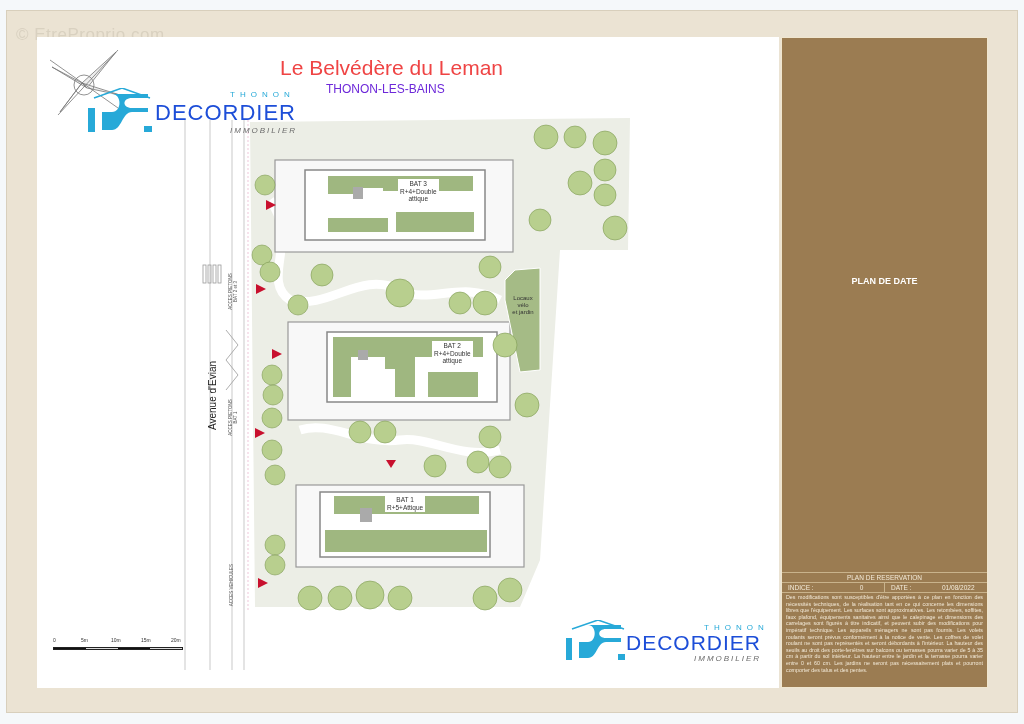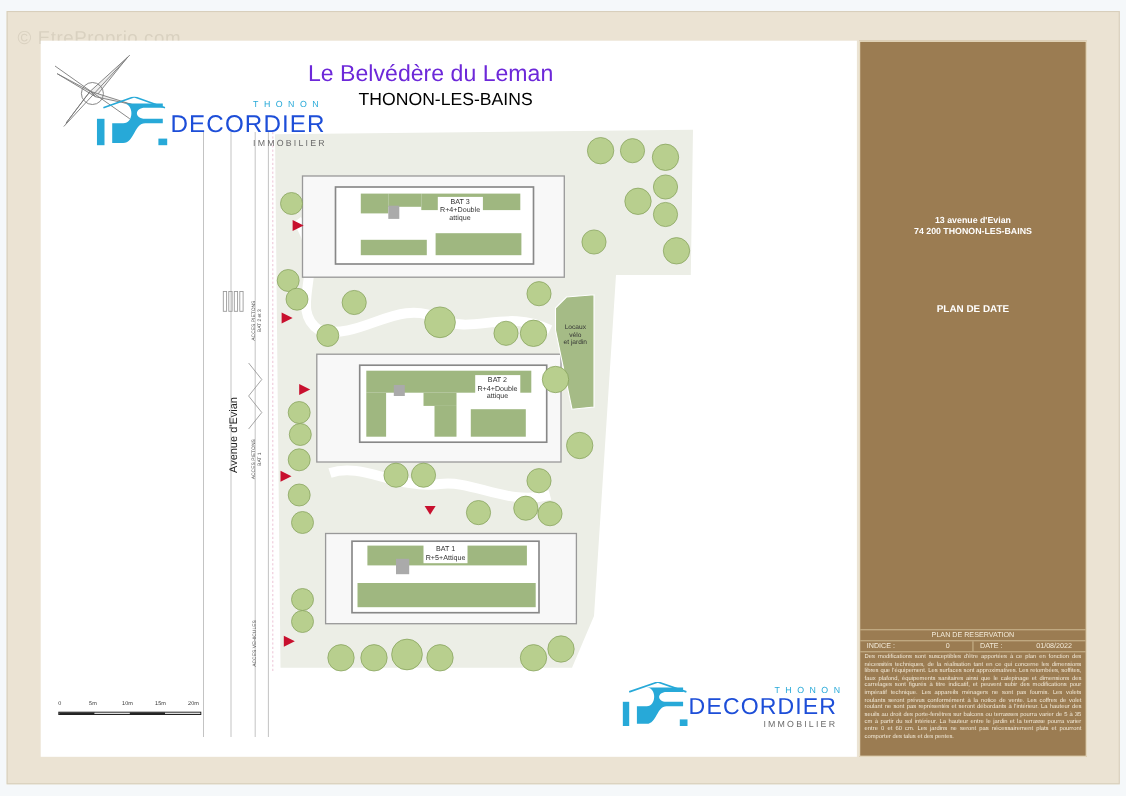--- a/index.html
+++ b/index.html
@@ -10,28 +10,28 @@
   .cartouche { position: absolute; left: 781px; top: 37px; width: 207px; height: 651px; background: #9b7c52; border: 1px solid #f0e6cf; color: #fff; }
   .cart-addr { position: absolute; top: 158px; left: 0; width: 100%; text-align: center; font-size: 8px; font-weight: bold; line-height: 10px; }
   .cart-plan { position: absolute; top: 238px; left: 0; width: 100%; text-align: center; font-size: 9px; font-weight: bold; }
   .cart-table { position: absolute; top: 534px; left: 0; width: 100%; border-top: 1px solid #c9b38c; }
   .cart-table .row { display: flex; border-bottom: 1px solid #c9b38c; height: 10px; font-size: 6.5px; line-height: 10px; color: #f3ead8; }
   .cart-table .row.head { justify-content: center; }
   .cart-table .cell { flex: 1; padding-left: 6px; }
   .cart-table .cell.sep { border-left: 1px solid #c9b38c; }
   .cart-notes { position: absolute; top: 556px; left: 4px; right: 4px; font-size: 5.3px; line-height: 6.6px; color: #f3ead8; text-align: justify; }
 
-  .title { position: absolute; left: 280px; top: 56px; font-size: 21px; color: #6d28d9; font-family: "Liberation Sans", sans-serif; }
-  .subtitle { position: absolute; left: 326px; top: 82px; font-size: 16px; color: #000000; font-family: "Liberation Sans", sans-serif; }
+  .title { position: absolute; left: 280px; top: 56px; font-size: 21px; color: #ef4444; font-family: "Liberation Sans", sans-serif; }
+  .subtitle { position: absolute; left: 326px; top: 82px; font-size: 12px; color: #6d28d9; font-family: "Liberation Sans", sans-serif; }
 
   .logo { position: absolute; }
   .logo .mark { position: absolute; left: 0; top: 0; }
   .logo .city { position: absolute; color: #27a9d8; letter-spacing: 5px; font-size: 8px; }
   .logo .brand { position: absolute; color: #1d4ed8; font-size: 22px; letter-spacing: 1px; font-family: "Liberation Sans", sans-serif; }
-  .logo .sub { position: absolute; color: #6b6b6b; letter-spacing: 2px; font-size: 8px; }
+  .logo .sub { position: absolute; color: #6b6b6b; letter-spacing: 2px; font-size: 8px; font-style: italic; }
 
   .plan { position: absolute; left: 0; top: 0; }
   .label-sm { position: absolute; font-size: 6px; color: #333; line-height: 7px; text-align: center; }
   .bat-label { position: absolute; background: #fff; font-size: 6.5px; line-height: 7.5px; text-align: center; color: #333; padding: 1px 2px; }
   .street { position: absolute; font-size: 10px; color: #222; transform: rotate(-90deg); transform-origin: left top; white-space: nowrap; }
   .vert { position: absolute; font-size: 4.5px; color: #555; transform: rotate(-90deg); transform-origin: left top; white-space: nowrap; text-align: center; line-height: 5px; }
 
   .scale { position: absolute; left: 53px; top: 637px; }
   .scale .ticks { position: relative; height: 10px; width: 130px; font-size: 5px; color: #333; }
   .scale .ticks span { position: absolute; top: 0; }
@@ -227,24 +227,20 @@
     <rect x="0" y="18" width="6" height="22" fill="#27a9d8"></rect>
     <path d="M0,5 L22,5 C31,5 31,22 22,22 L13,22 L13,38 L22,38 C31,38 31,22 40,22 L55,22 L55,18 L40,18 C31,18 31,9 40,9 L55,9 L55,5 Z" fill="#27a9d8"></path>
     <rect x="52" y="34" width="7" height="6" fill="#27a9d8"></rect>
   </svg>
   <span class="city" style="left:138px; top:3px;">THONON</span>
   <span class="brand" style="left:60px; top:11px; font-size:21px;">DECORDIER</span>
   <span class="sub" style="left:128px; top:34px;">IMMOBILIER</span>
 </div>
 
 <div class="cartouche">
-  <div class="cart-addr">
-    <div>13 avenue d'Evian</div>
-    <div>74 200 THONON-LES-BAINS</div>
-  </div>
   <div class="cart-plan">PLAN DE DATE</div>
   <div class="cart-table">
     <div class="row head">PLAN DE RESERVATION</div>
     <div class="row">
       <div class="cell">INDICE :</div>
       <div class="cell" style="text-align:center;">0</div>
       <div class="cell sep">DATE :</div>
       <div class="cell">01/08/2022</div>
     </div>
   </div>

